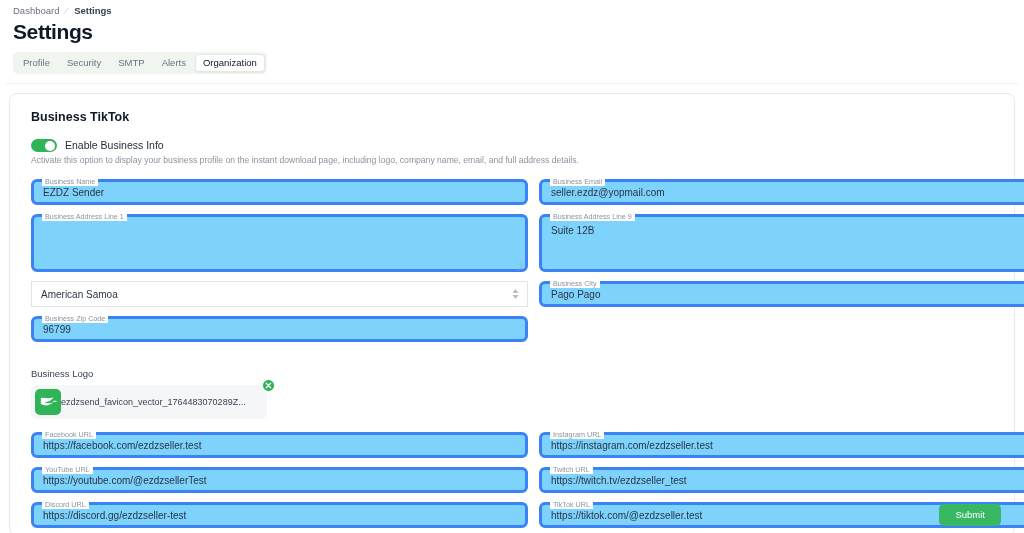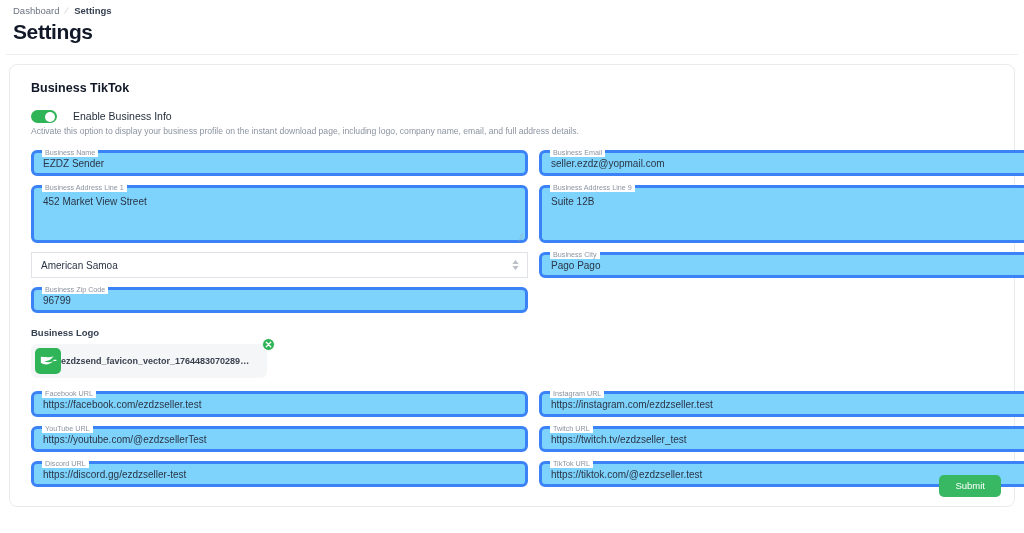--- a/index.html
+++ b/index.html
@@ -90,21 +90,21 @@
     font-weight: 700;
     color: #111827;
     margin: 2px 0 14px 8px;
     line-height: 16px;
   }
 
   
   .toggle-row {
     display: flex;
     align-items: center;
-    gap: 16px;
+    gap: 8px;
     margin: 0 0 3px 8px;
   }
   .switch {
     width: 26px;
     height: 13px;
     background: #2fb457;
     border-radius: 7px;
     position: relative;
     flex: 0 0 auto;
     cursor: pointer;
@@ -214,21 +214,21 @@
     right: 8px;
     top: 50%;
     transform: translateY(-50%);
     display: flex;
     flex-direction: column;
     gap: 2px;
     opacity: .5;
   }
 
   
-  .logo-block { margin: 14px 0 0 8px; font-weight: bold; }
+  .logo-block { margin: 26px 0 0 8px; }
   .logo-label {
     font-size: 9.5px;
     color: #374151;
     line-height: 12px;
     margin-bottom: 5px;
   }
   .logo-chip {
     position: relative;
     display: inline-flex;
     align-items: center;
@@ -299,20 +299,27 @@
   <div class="breadcrumb">
     <span class="crumb-link">Dashboard</span>
     <span class="crumb-sep">/</span>
     <span class="crumb-current">Settings</span>
   </div>
 
   
   <div class="page-title">Settings</div>
 
   
+  <div class="tabs">
+    <div class="tab">Profile</div>
+    <div class="tab">Security</div>
+    <div class="tab">SMTP</div>
+    <div class="tab">Alerts</div>
+    <div class="tab active">Organization</div>
+  </div>
 
   <div class="top-divider"></div>
 
   
   <div class="card">
 
     <div class="card-title">Business TikTok</div>
 
     <div class="toggle-row">
       <div class="switch">
@@ -329,21 +336,20 @@
       </div>
       <div class="field">
         <span class="legend">Business Email</span>
         <span class="value">seller.ezdz@yopmail.com</span>
       </div>
     </div>
 
     <div class="grid row-gap">
       <div class="field area">
         <span class="legend">Business Address Line 1</span>
-        <span class="value">452 Market View Street</span>
         <span class="resize-handle">
             <i></i>
             <i></i>
           </span>
       </div>
       <div class="field area">
         <span class="legend">Business Address Line 9</span>
         <span class="value">Suite 12B</span>
 
       </div>

